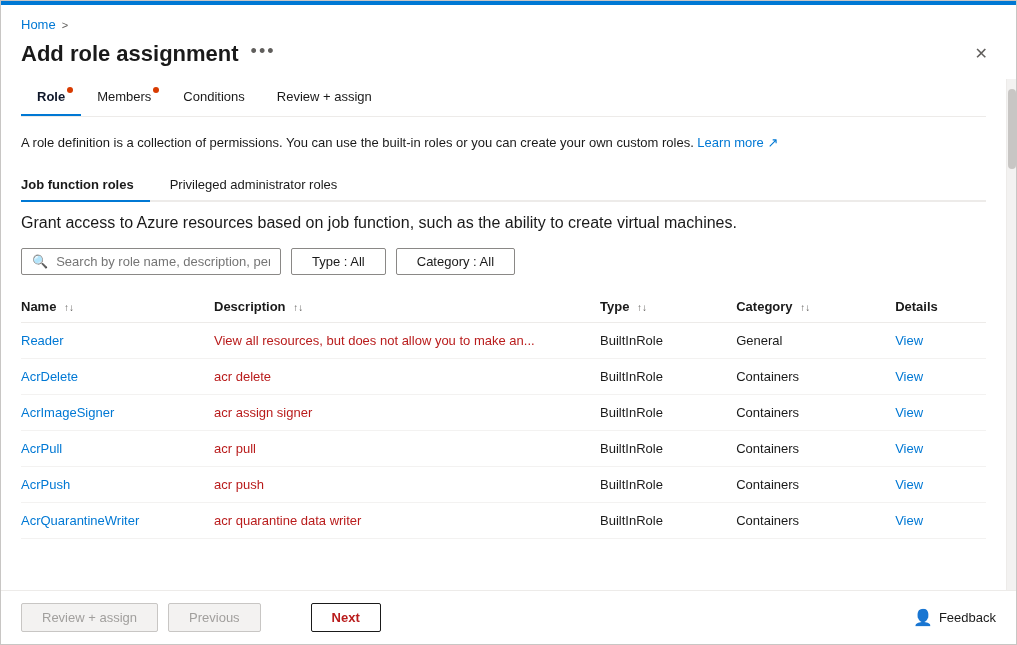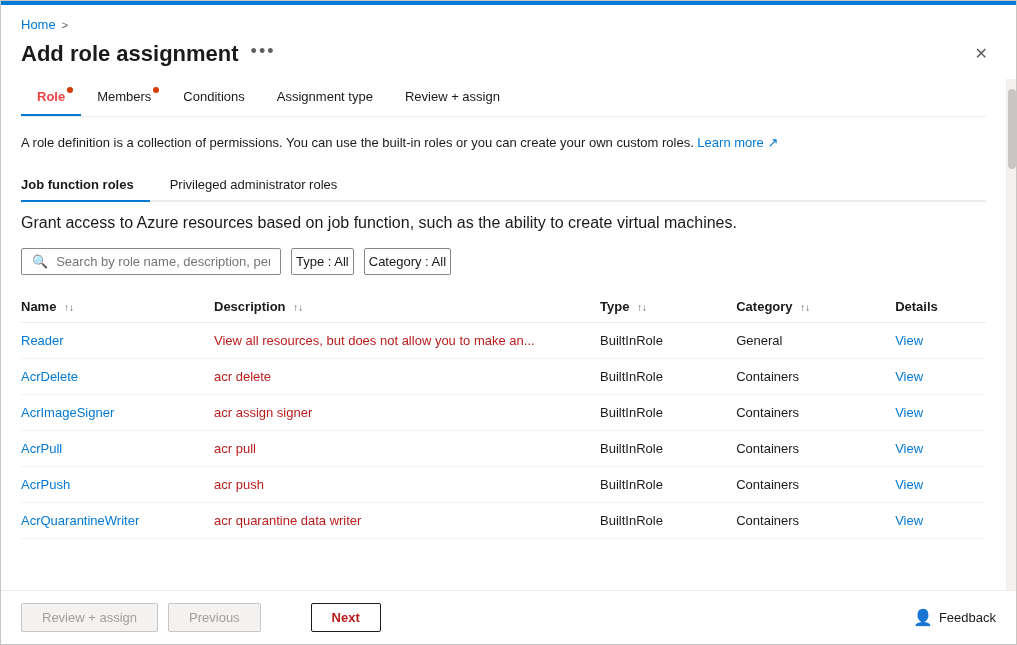--- a/index.html
+++ b/index.html
@@ -113,21 +113,21 @@
       cursor: pointer;
       font-size: 13px;
       color: #1a1a1a;
       border-bottom: 2px solid transparent;
       position: relative;
       white-space: nowrap;
     }
 
     .tab.active {
       border-bottom: 2px solid #0078d4;
-      color: #ef4444;
+      color: #0f172a;
       font-weight: 600;
     }
 
     .tab.has-dot::after {
       content: '';
       width: 6px;
       height: 6px;
       background: #d83b01;
       border-radius: 50%;
       position: absolute;
@@ -200,21 +200,21 @@
       color: #1a1a1a;
       width: 100%;
       background: transparent;
     }
 
     .search-icon { color: #605e5c; font-size: 13px; }
 
     .filter-pill {
       border: 1px solid #8a8886;
       border-radius: 2px;
-      padding: 5px 4px;
+      padding: 5px 20px;
       font-size: 13px;
       cursor: pointer;
       background: #fff;
       color: #1a1a1a;
       display: flex;
       align-items: center;
       gap: 4px;
     }
 
     .table-container {
@@ -349,21 +349,20 @@
     <button class="close-btn">✕</button>
   </div>
 
   <div class="content">
     <div class="main">
 
       <div class="tabs">
         <div class="tab active has-dot">Role</div>
         <div class="tab has-dot">Members</div>
         <div class="tab">Conditions</div>
-        <div class="tab">Assignment type</div>
         <div class="tab">Review + assign</div>
       </div>
 
       <div class="info-text">
         A role definition is a collection of permissions. You can use the built-in roles or you can create your own custom roles.
         <a href="#">Learn more ↗</a>
       </div>
 
       <div class="sub-tabs">
         <div class="sub-tab active">Job function roles</div>

